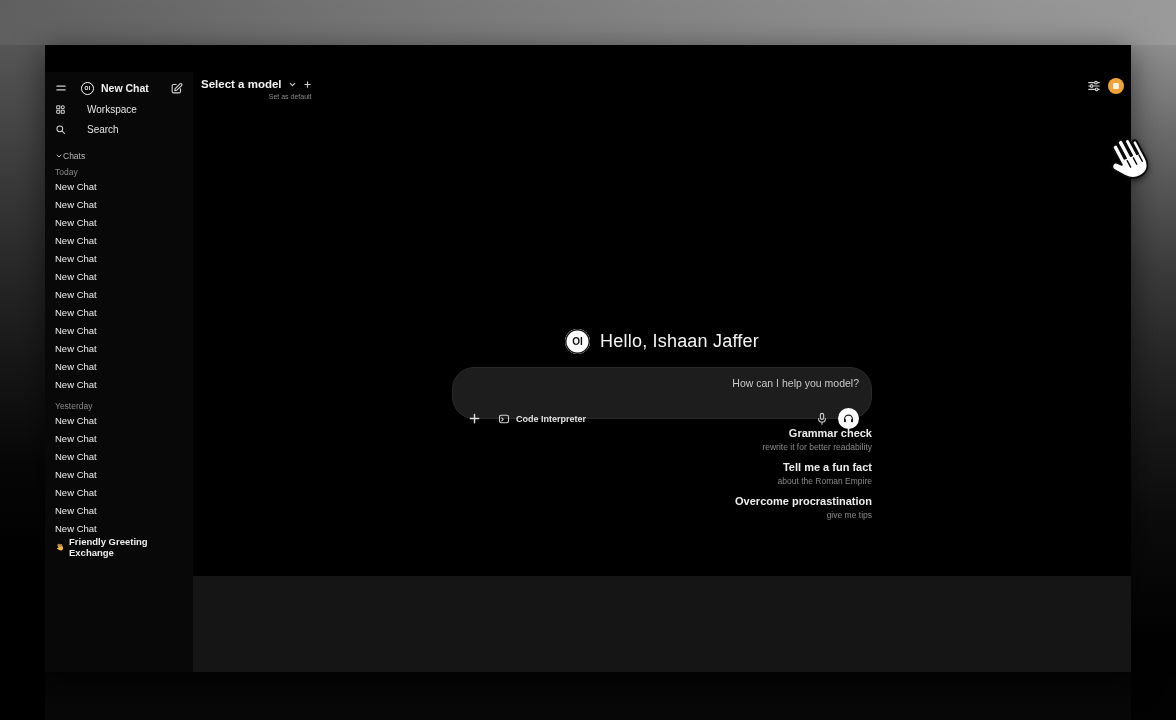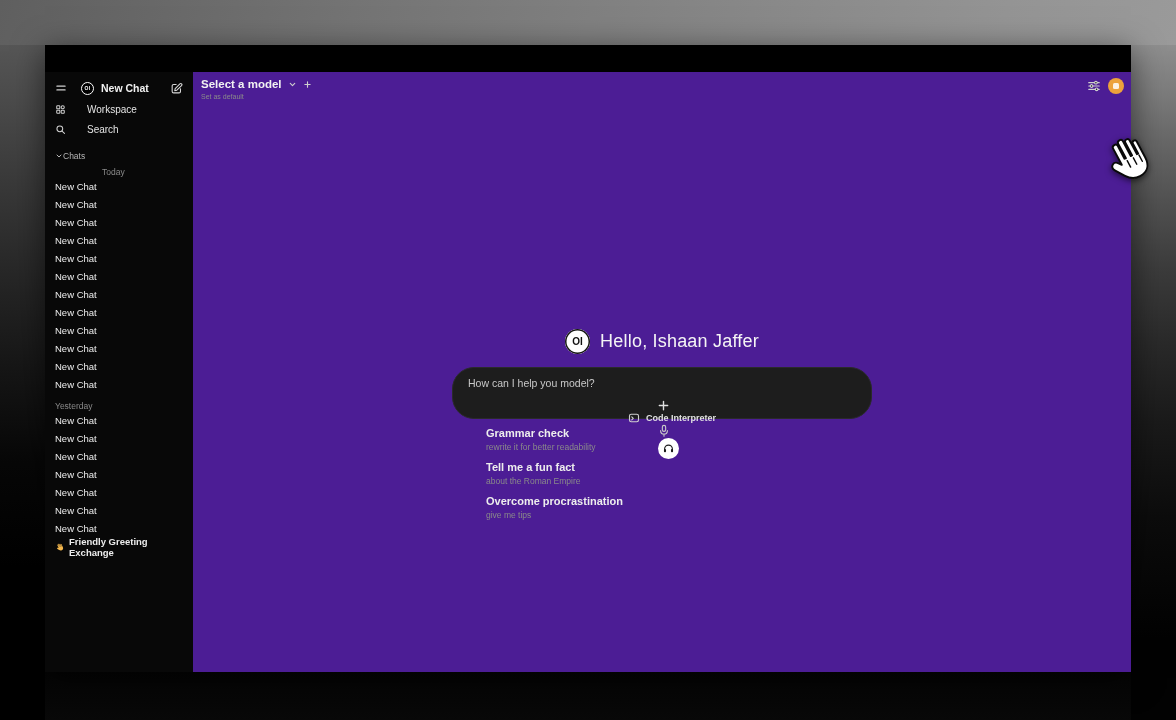--- a/index.html
+++ b/index.html
@@ -28,47 +28,47 @@
   .sb-logo { width:13px; height:13px; border-radius:50%; background:#000; border:1.2px solid #fff; color:#fff;
              font-size:5px; font-weight:bold; display:flex; align-items:center; justify-content:center; margin-left:14px; letter-spacing:.3px; }
   .sb-title { color:#f0f0f0; font-size:10.5px; font-weight:bold; margin-left:7px; flex:1; }
   .edit-ic { color:#d8d8d8; width:13px; height:13px; margin-right:2px; }
   .sb-row { display:flex; align-items:center; gap:21px; height:16px; color:#e3e3e3; font-size:10px; font-weight:500; margin-top:4px; padding-left:2px; }
   .sb-row:first-of-type { margin-top:6px; }
   .sb-row svg { width:11px; height:11px; color:#cfcfcf; }
   .sb-chats { display:flex; align-items:center; gap:0; color:#b5b5b5; font-size:8.5px; margin-top:13px; padding-left:2px; height:12px; }
   .sb-chats svg { width:8px; height:8px; }
   .sb-group-label { color:#8a8a8a; font-size:8.5px; margin-top:6px; height:12px; line-height:12px; padding-left:2px; }
-  .sb-group-label.first { margin-top:4px;margin-left:47px; }
+  .sb-group-label.first { margin-top:4px; }
   .chat-item { color:#ececec; font-size:9.5px; font-weight:500; height:18px; line-height:18px; padding-left:2px;
                white-space:nowrap; overflow:hidden; text-overflow:ellipsis; cursor:pointer; }
   .named-chat { display:flex; align-items:center; gap:4px; height:18px; padding-left:2px; color:#ececec; font-size:9.5px; font-weight:700; cursor:pointer; }
   .named-chat svg { width:10px; height:10px; flex:none; }
 
   
-  .main { position:relative; flex:1; background:#4c1d95; height:600px; }
+  .main { position:relative; flex:1; background:#000000; height:504px;text-align:right; }
   .model-sel { position:absolute; left:8px; top:6px; }
   .model-sel-row { display:flex; align-items:center; gap:6px; color:#f2f2f2; }
   .model-sel-label { font-size:11.5px; font-weight:bold; }
   .model-sel-row svg { width:9px; height:9px; color:#cfcfcf; }
   .set-default { color:#8a8a8a; font-size:7px; margin-top:3px; }
   .hdr-right { position:absolute; right:7px; top:6px; display:flex; align-items:center; gap:7px; }
   .sliders-ic { width:14px; height:14px; color:#cfcfcf; }
   .avatar { width:16px; height:16px; border-radius:50%; display:flex; align-items:center; justify-content:center; }
   .avatar::after { content:""; width:6px; height:6px; border-radius:1.5px; background:rgba(255,255,255,.85); }
 
   .center-stack { position:absolute; left:50%; transform:translateX(-50%); top:255px; width:420px; }
   .greet { display:flex; align-items:center; justify-content:center; gap:10px; height:28px; }
   .greet-logo { width:25px; height:25px; border-radius:50%; background:#fff; color:#111; font-weight:bold; font-size:10px;
                 display:flex; align-items:center; justify-content:center; box-shadow:inset 0 0 0 1.5px #151515, inset 0 0 0 3px #fff; }
   .greet-text { color:#f5f5f5; font-size:18px; font-weight:500; letter-spacing:.2px; }
 
   .composer { margin-top:12px; width:420px; height:52px; background:#1d1d1d; border:1px solid #2a2a2a; border-radius:22px; padding:9px 12px 8px 15px; }
   .composer-ph { color:#c9c9c9; font-size:10.5px; }
-  .composer-row { display:flex; align-items:center; margin-top:10px;flex-direction:column; }
+  .composer-row { display:flex; align-items:center; margin-top:19px; }
   .plus-ic { width:13px; height:13px; color:#e0e0e0; }
   .ci-pill { display:flex; align-items:center; gap:6px; margin-left:17px; color:#e2e2e2; }
   .ci-pill svg { width:12px; height:12px; color:#cfcfcf; }
   .ci-label { font-size:9px; font-weight:600; }
   .composer-spacer { flex:1; }
   .mic-ic { width:12px; height:14px; color:#c9c9c9; }
   .voice-btn { width:21px; height:21px; border-radius:50%; background:#fff; display:flex; align-items:center; justify-content:center; margin-left:10px; }
   .voice-btn svg { width:13px; height:13px; color:#1a1a1a; }
 
   .suggested { margin-top:7px; padding-left:34px; }

